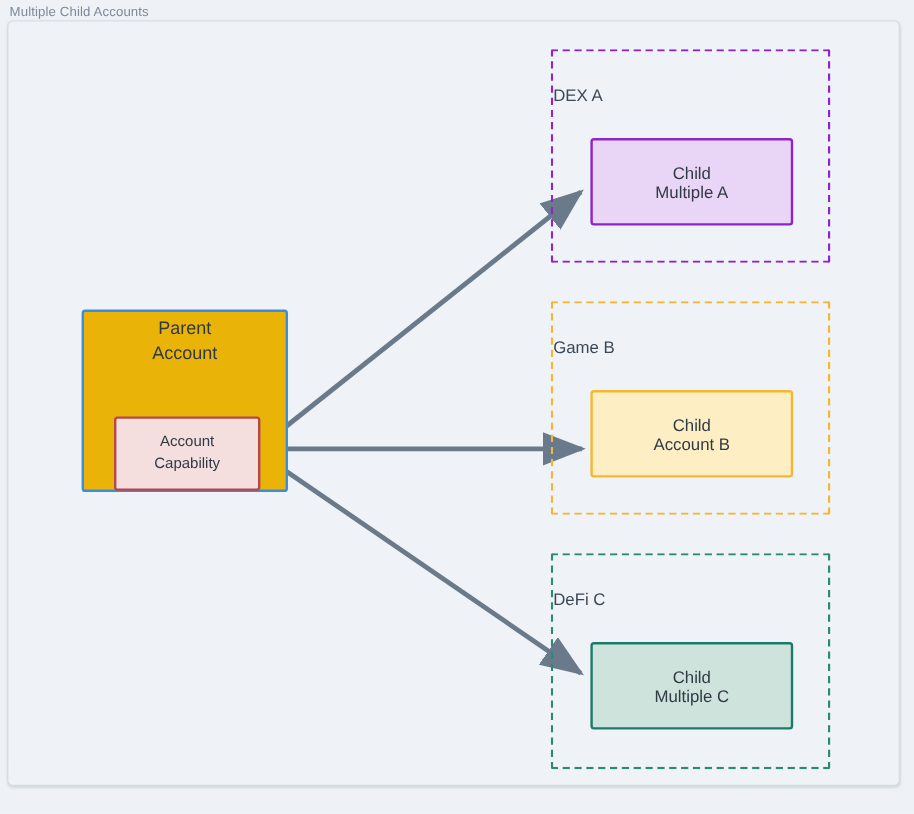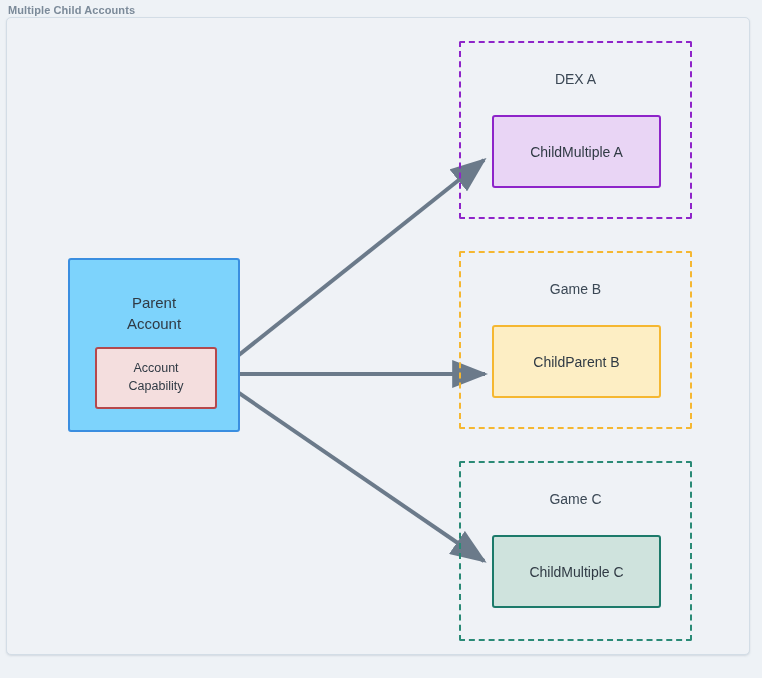--- a/index.html
+++ b/index.html
@@ -17,21 +17,20 @@
   }
   
   .caption {
     position: absolute;
     left: 8px;
     top: 4px;
     font-size: 11px;
     color: #7b8a99;
     letter-spacing: 0.1px;
     white-space: nowrap;
-    font-weight: bold;
   }
   
   .canvas-frame {
     position: absolute;
     left: 6px;
     top: 17px;
     width: 744px;
     height: 638px;
     background: #eff2f6;
     border: 1px solid #d3dde6;
@@ -54,25 +53,25 @@
     flex-direction: column;
     align-items: center;
     justify-content: center;
     text-align: center;
     border-radius: 3px;
   }
   .node .line { display: block; line-height: 1.42; }
 
   .parent-account {
     left: 68px; top: 258px;
-    width: 172px; height: 174px;
-    background: #7dd3fc;
+    width: 172px; height: 152px;
+    background: #eab308;
     border: 2px solid #3a8ee0;
     justify-content: flex-start;
-    padding-top: 32px;
+    padding-top: 3px;
     font-size: 15px;
     color: #303a44;
   }
   .capability {
     position: absolute;
     left: 25px; top: 87px;
     width: 122px; height: 62px;
     background: #f4dede;
     border: 2px solid #b5484c;
     border-radius: 3px;
@@ -91,34 +90,33 @@
     box-sizing: border-box;
     border-style: dashed;
     border-width: 2px;
     border-radius: 2px;
     background: transparent;
   }
   .group-label {
     position: absolute;
     left: 0; right: 0;
     top: 28px;
-    text-align: center;
     font-size: 14px;
     color: #3b4855;
   }
   .group-dex   { left: 459px; top: 41px;  width: 233px; height: 178px; border-color: #8e24c9; }
   .group-defi  { left: 459px; top: 251px; width: 233px; height: 178px; border-color: #f5b731; }
   .group-game  { left: 459px; top: 461px; width: 233px; height: 180px; border-color: #2a8a76; }
 
   .child {
     position: absolute;
     width: 169px; height: 73px;
     box-sizing: border-box;
     display: flex;
-    flex-direction: row;
+    flex-direction: column;
     align-items: center;
     justify-content: center;
     text-align: center;
     font-size: 14px;
     color: #303a44;
     border-width: 2px;
     border-style: solid;
     border-radius: 3px;
   }
   .child-a { left: 492px; top: 115px; background: #e9d5f5; border-color: #8e24c9; }
@@ -160,24 +158,24 @@
   <div class="child child-a">
     <span class="line">Child</span>
     <span class="line">Multiple A</span>
   </div>
 
   <div class="group group-defi">
     <div class="group-label">Game B</div>
   </div>
   <div class="child child-b">
     <span class="line">Child</span>
-    <span class="line">Parent B</span>
+    <span class="line">Account B</span>
   </div>
 
   <div class="group group-game">
-    <div class="group-label">Game C</div>
+    <div class="group-label">DeFi C</div>
   </div>
   <div class="child child-c">
     <span class="line">Child</span>
     <span class="line">Multiple C</span>
   </div>
 
 </div>
 
 </body></html>

